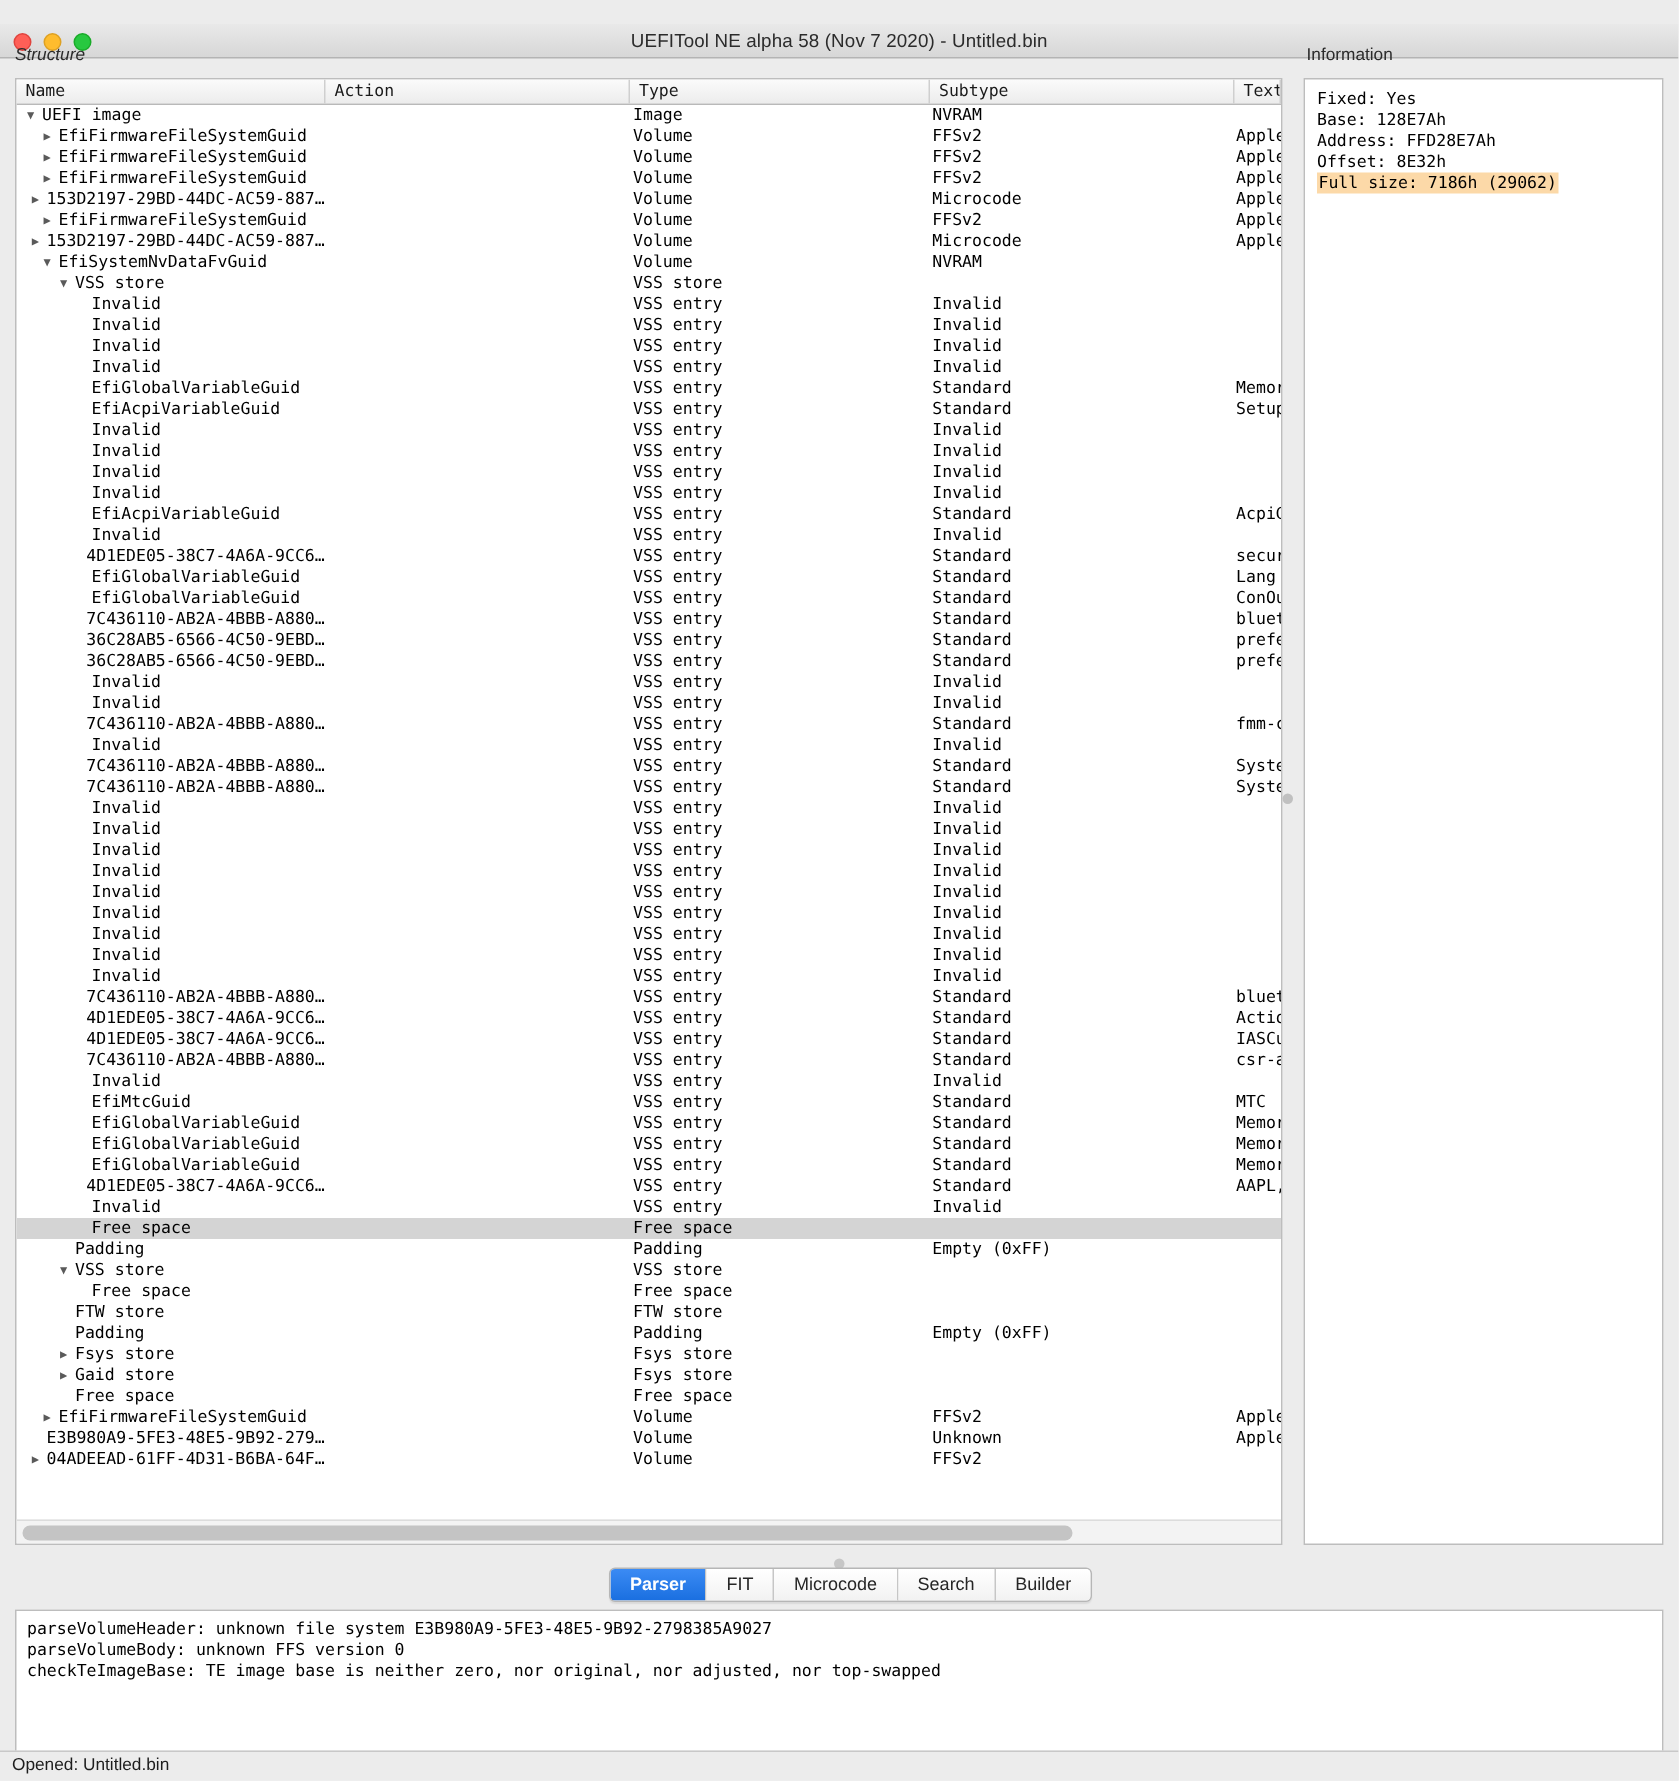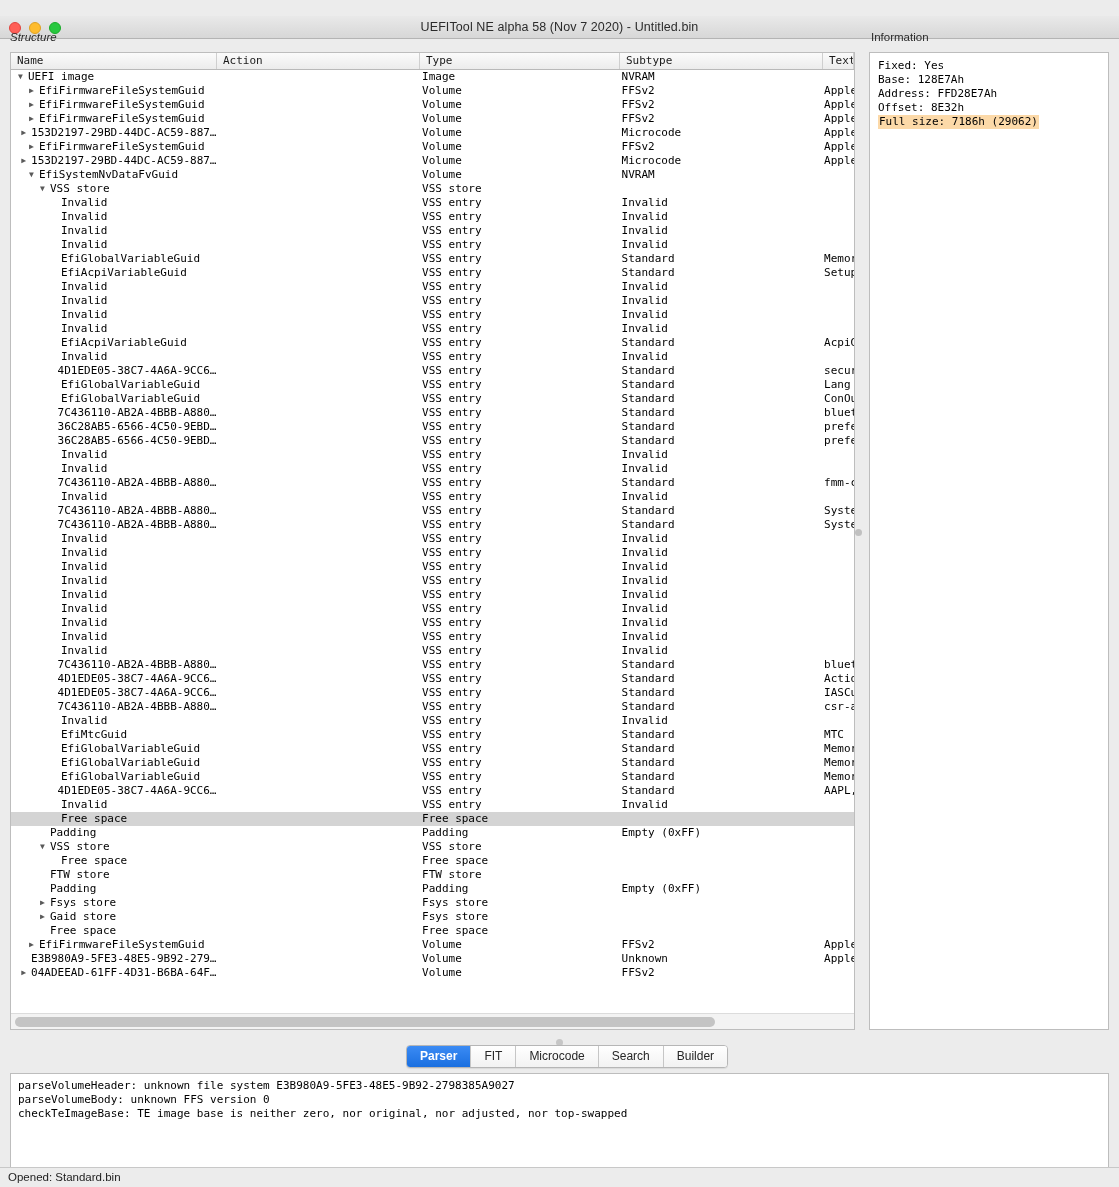--- a/index.html
+++ b/index.html
@@ -949,16 +949,16 @@
       </div>
   </div>
 
   <div class="log-panel" id="log-panel">
       <div class="log-line">parseVolumeHeader: unknown file system E3B980A9-5FE3-48E5-9B92-2798385A9027</div>
       <div class="log-line">parseVolumeBody: unknown FFS version 0</div>
       <div class="log-line">checkTeImageBase: TE image base is neither zero, nor original, nor adjusted, nor top-swapped</div>
     </div>
 
   <div class="statusbar">
-    <div class="status-text">Opened: Standard.bin</div>
+    <div class="status-text">Opened: Untitled.bin</div>
   </div>
 
 </div>
 
 </body></html>

